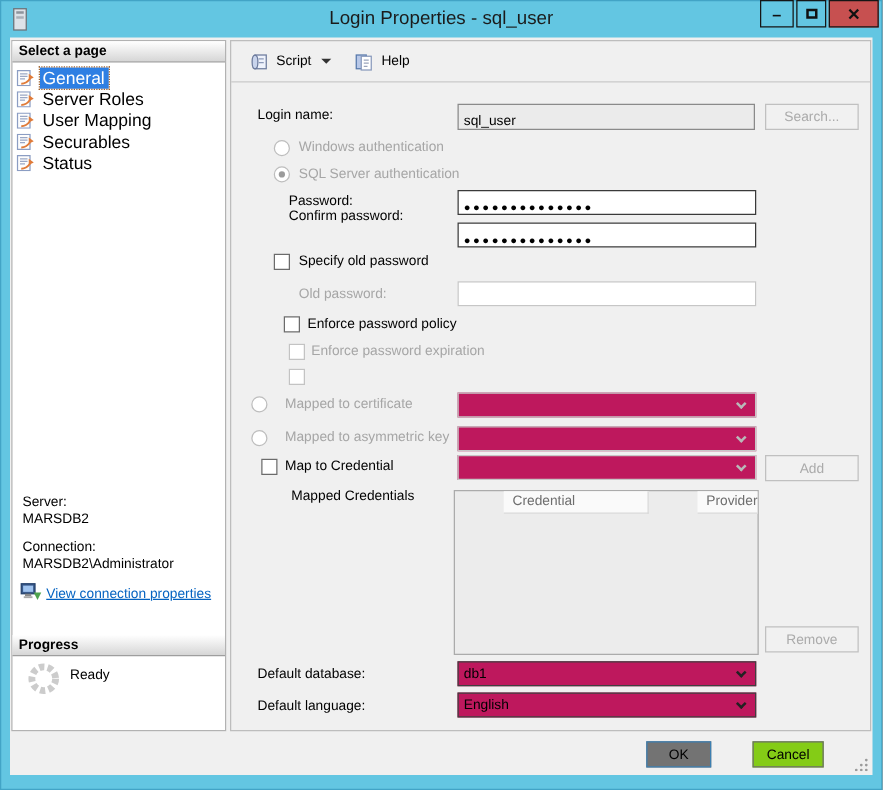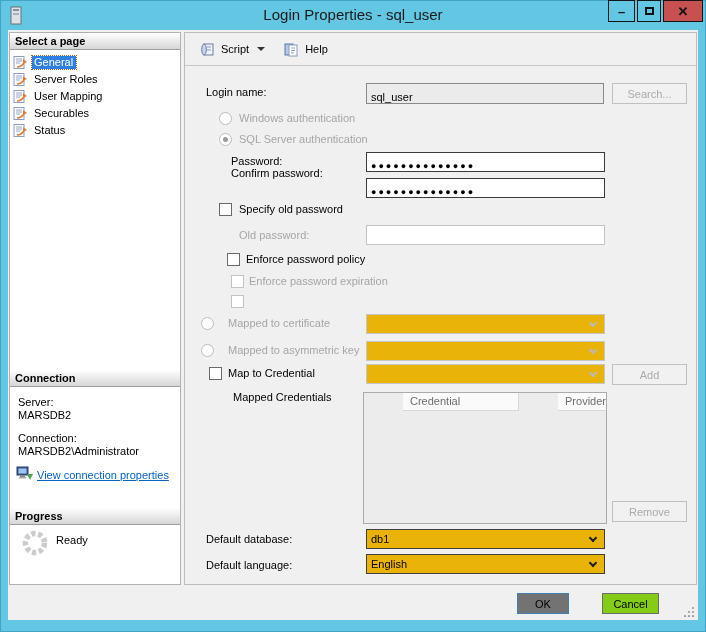--- a/index.html
+++ b/index.html
@@ -26,21 +26,21 @@
   .panel { position:absolute; background:#fff; border:1px solid #b2b2b2; }
   .sidebar { left:1px; top:2px; width:172px; height:553px; }
   .main { left:176px; top:2px; width:513px; height:553px; background:#f0f0f0; border:1px solid #bdbdbd; }
 
   .sechdr { position:absolute; left:0; width:170px; height:17px;
             background:linear-gradient(#ffffff,#d6d6d6); border-bottom:1px solid #9e9e9e;
             font-size:11px; font-weight:bold; color:#000; padding:2px 0 0 5px; }
 
   .page-item { position:absolute; left:0; height:16px; display:flex; align-items:center; cursor:default; }
   .page-item .picon { margin-left:3px; margin-right:4px; flex:0 0 auto; }
-  .page-item .plabel { font-size:11px; color:#000; padding:0 3px 1px 2px; white-space:nowrap; }
+  .page-item .plabel { font-size:14px; color:#000; padding:0 3px 1px 2px; white-space:nowrap; }
   .page-item .plabel.sel { background:#2e7fe3; color:#fff; outline:1px dotted #a0622d; }
 
   .side-lbl { position:absolute; font-size:11px; color:#000; white-space:nowrap; }
   .link { position:absolute; font-size:11px; color:#0563c1; text-decoration:underline;
           white-space:nowrap; cursor:pointer; }
 
   
   .toolbar { position:absolute; left:0; top:0; width:511px; height:33px;
              border-bottom:1px solid #c9c9c9; display:flex; align-items:center; padding-left:9px; }
   .tool-btn { display:flex; align-items:center; gap:5px; padding:3px 5px; font-size:11px; color:#000; cursor:default; }
@@ -48,21 +48,21 @@
               border-top:4px solid #333; margin-left:3px; }
 
   
   .lbl { position:absolute; font-size:11px; color:#000; white-space:nowrap; }
   .lbl.dis { color:#a6a6a6; }
   .field { position:absolute; background:#fff; border:1px solid #3a3a3a; display:flex;
            align-items:flex-end; padding-left:4px; font-size:11px; color:#000; }
   .field.readonly { background:#ebebeb; border-color:#8a8a8a; }
   .field.disfld { border-color:#c6c6c6; }
   .dots { font-size:9px; letter-spacing:2px; font-weight:bold; }
-  .combo { position:absolute; background:#eab308; border:1px solid #404040; display:flex;
+  .combo { position:absolute; background:#be185d; border:1px solid #404040; display:flex;
            align-items:center; padding-left:4px; font-size:11px; color:#000; }
   .combo.discombo { border-color:#c6c6c6; }
   .chev { position:absolute; right:8px; top:5px; width:6px; height:6px;
           border-right:2px solid #222; border-bottom:2px solid #222; transform:rotate(45deg); }
   .chev.g { border-color:#b9b9b9; }
 
   .cb { position:absolute; width:13px; height:13px; background:#fff; border:1px solid #6b6b6b; }
   .cb.dis { border-color:#c3c3c3; }
   .radio { position:absolute; width:13px; height:13px; background:#fff;
            border:1px solid #bdbdbd; border-radius:50%; }
@@ -159,21 +159,20 @@
           <rect x="1" y="0.5" width="10" height="12" fill="#fdfdfd" stroke="#8b9dc3"></rect>
           <line x1="3" y1="3" x2="9" y2="3" stroke="#9aa7c5"></line>
             <line x1="3" y1="5" x2="9" y2="5" stroke="#9aa7c5"></line>
           <line x1="3" y1="7" x2="7" y2="7" stroke="#9aa7c5"></line>
           <path d="M4 11 Q8 11 11 7" fill="none" stroke="#e07b39" stroke-width="1.6"></path>
           <polygon points="10,3 14,6 10,8" fill="#e07b39"></polygon>
         </svg>
         <span class="plabel">Status</span>
       </div>
 
-      <div class="sechdr" style="top:337px">Connection</div>
       <div class="side-lbl" style="left:8px;top:363px">Server:</div>
       <div class="side-lbl" style="left:8px;top:376px">MARSDB2</div>
       <div class="side-lbl" style="left:8px;top:399px">Connection:</div>
       <div class="side-lbl" style="left:8px;top:412px">MARSDB2\Administrator</div>
       <svg style="position:absolute;left:6px;top:433px" width="18" height="15">
         <rect x="1" y="1" width="11" height="8" fill="#3a5a8c" stroke="#24406b"></rect>
         <rect x="2.5" y="2.5" width="8" height="5" fill="#9fc3ef"></rect>
         <rect x="4" y="9" width="5" height="2" fill="#8a8a8a"></rect>
         <rect x="3" y="11" width="7" height="1.5" fill="#a8a8a8"></rect>
         <polygon points="11,8 17,8 14,14" fill="#4ea34e"></polygon>

